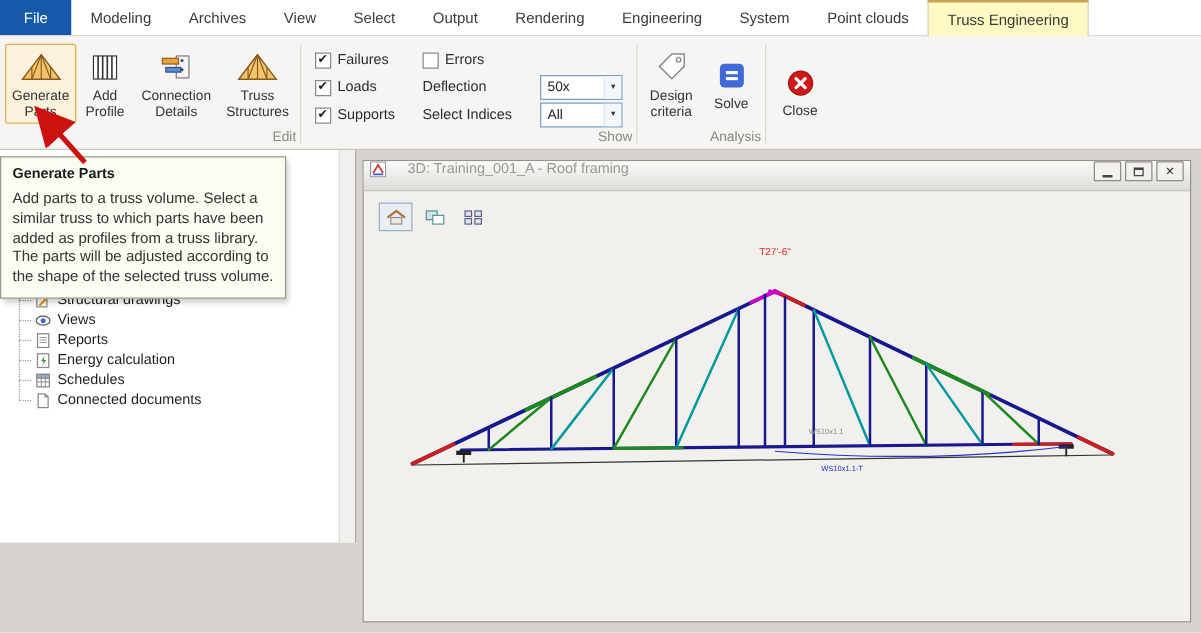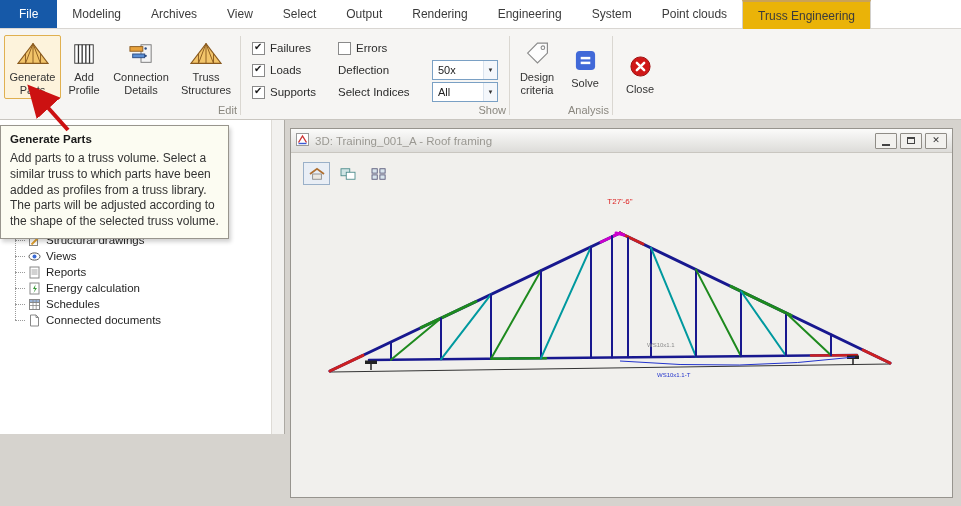--- a/index.html
+++ b/index.html
@@ -5,21 +5,21 @@
   *{box-sizing:border-box;margin:0;padding:0}
   html,body{width:961px;height:506px;overflow:hidden}
   body{font-family:"Liberation Sans",sans-serif;background:#d6d3ce}
   .app{position:relative;width:961px;height:434px;background:#d6d3ce}
 
   
   .tabbar{position:absolute;top:0;left:0;right:0;height:29px;background:#ffffff;
           border-bottom:1px solid #d9d6d2;display:flex;align-items:stretch}
   .tab{padding:0 15px;display:flex;align-items:center;font-size:12px;color:#3b3b3b;white-space:nowrap}
   .tab.file{background:#1659a8;color:#ffffff;padding:0 19px}
-  .tab.active{background:#eab308;border-left:1px solid #d2cfca;border-right:1px solid #d2cfca;
+  .tab.active{background:#fef9c3;border-left:1px solid #d2cfca;border-right:1px solid #d2cfca;
               border-top:2px solid #c9a258;margin-bottom:-1px}
 
   
   .ribbon{position:absolute;top:29px;left:0;right:0;height:91px;background:#f6f5f3;
           border-bottom:1px solid #c9c6c0;display:flex;padding:2px 2px 0 4px}
   .rgroup{display:flex;flex-direction:column}
   .rgroup-content{flex:1;display:flex;align-items:center}
   .rgroup-label{text-align:right;font-size:11px;color:#8a877f;padding:1px 0 3px}
   .rsep{width:1px;background:#dad7d1;margin:5px 3px 4px 3px}
 
@@ -51,21 +51,21 @@
   
   .tooltip{position:absolute;left:0;top:125px;width:229px;background:#fcfcf2;border:1px solid #98958d;
            padding:7px 9px 8px 9px;z-index:20;box-shadow:2px 3px 4px rgba(0,0,0,.18)}
   .tt-title{font-weight:bold;font-size:11.5px;color:#1a1a1a;margin-bottom:6px}
   .tt-body{font-size:12px;color:#333;line-height:1.32}
   .arrow-overlay{position:absolute;left:18px;top:80px;width:60px;height:56px;z-index:30;pointer-events:none}
 
   
   .vwindow{position:absolute;left:290px;top:128px;width:663px;height:370px;background:#f1f0ed;border:1px solid #97948e}
   .titlebar{height:24px;background:linear-gradient(#fbfbfa,#dddcd9);border-bottom:1px solid #c9c6c0;
-            display:flex;align-items:center;padding:0 5px;gap:6px}
+            display:flex;padding:0 5px;gap:17px}
   .vtitle{font-size:11.5px;color:#9a9892}
   .winbtns{margin-left:auto;display:flex;gap:3px}
   .wbtn{width:22px;height:16px;background:#f2f1ee;border:1px solid #8f8c86;border-radius:1px;
         display:flex;align-items:center;justify-content:center;cursor:pointer}
   .glyph-min{width:8px;height:2px;background:#444;margin-top:8px}
   .glyph-max{width:8px;height:7px;border:1px solid #444;border-top-width:2px}
   .glyph-close{font-size:9px;color:#333;line-height:1}
   .wintoolbar{padding:9px 0 0 12px;display:flex;gap:4px}
   .wtbtn{width:27px;height:23px;border:1px solid transparent;display:flex;align-items:center;justify-content:center;cursor:pointer}
   .wtbtn.sel{border-color:#9ab0c8;background:#e9eef5}

